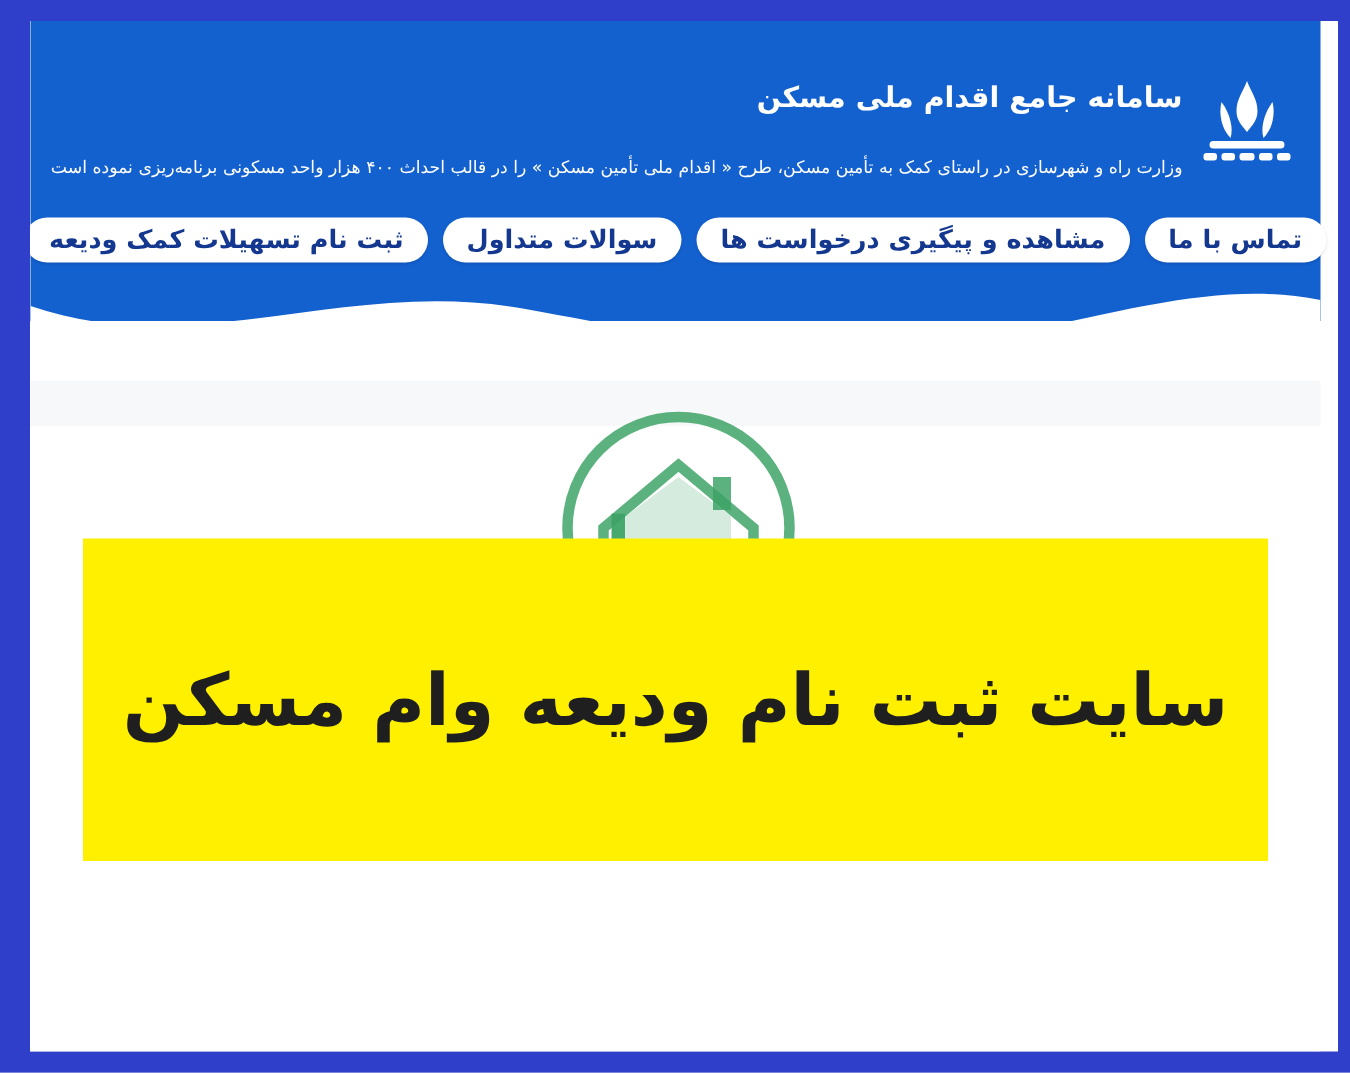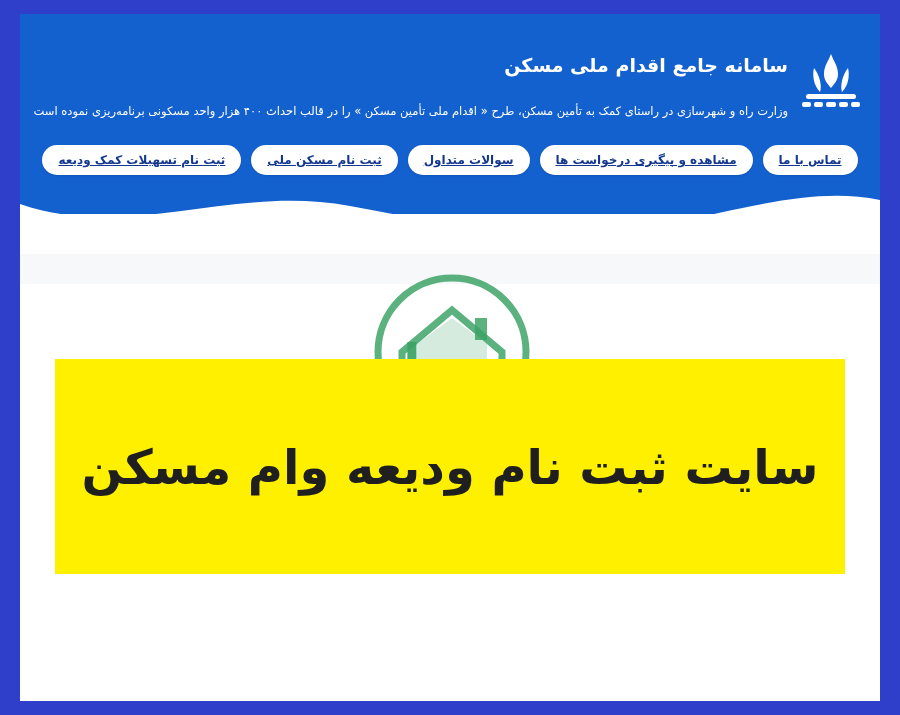--- a/index.html
+++ b/index.html
@@ -21,20 +21,21 @@
   }
   
   .frame {
     position: absolute;
     left: 20px;
     top: 14px;
     width: 860px;
     height: 687px;
     background: #ffffff;
     overflow: hidden;
+    padding-left: 12px;
   }
   
   .header {
     position: absolute;
     left: 0;
     top: 0;
     width: 860px;
     height: 200px;
     background: #1360cf;
   }
@@ -85,26 +86,25 @@
     align-items: center;
     gap: 10px;
   }
   .nav-pill {
     background: #ffffff;
     color: #14388f;
     border-radius: 18px;
     height: 30px;
     line-height: 30px;
     padding: 0 16px;
-    font-size: 12px;
+    font-size: 17px;
     font-weight: bold;
     white-space: nowrap;
     box-shadow: 0 1px 2px rgba(0,0,0,0.12);
     cursor: pointer;
-    text-decoration: underline;
   }
   
   .wave {
     position: absolute;
     left: 0;
     top: 160px;
     width: 860px;
     height: 80px;
   }
   .content {
@@ -190,21 +190,20 @@
           </svg>
         </div>
 
         <div class="site-title">سامانه جامع اقدام ملی مسکن</div>
         <div class="site-subtitle">وزارت راه و شهرسازی در راستای کمک به تأمین مسکن، طرح « اقدام ملی تأمین مسکن » را در قالب احداث ۴۰۰ هزار واحد مسکونی برنامه‌ریزی نموده است</div>
 
         <div class="navbar">
           <div class="nav-pill">تماس با ما</div>
           <div class="nav-pill">مشاهده و پیگیری درخواست ها</div>
           <div class="nav-pill">سوالات متداول</div>
-          <div class="nav-pill">ثبت نام مسکن ملی</div>
           <div class="nav-pill">ثبت نام تسهیلات کمک ودیعه</div>
         </div>
       </div>
 
       <svg class="wave" viewBox="0 0 860 80" preserveAspectRatio="none">
         <path d="M0,30 C110,68 210,10 330,32 C450,54 540,74 650,50 C740,30 800,14 860,26 L860,80 L0,80 Z" fill="#ffffff"></path>
       </svg>
     </div>
 
     <div class="content">

